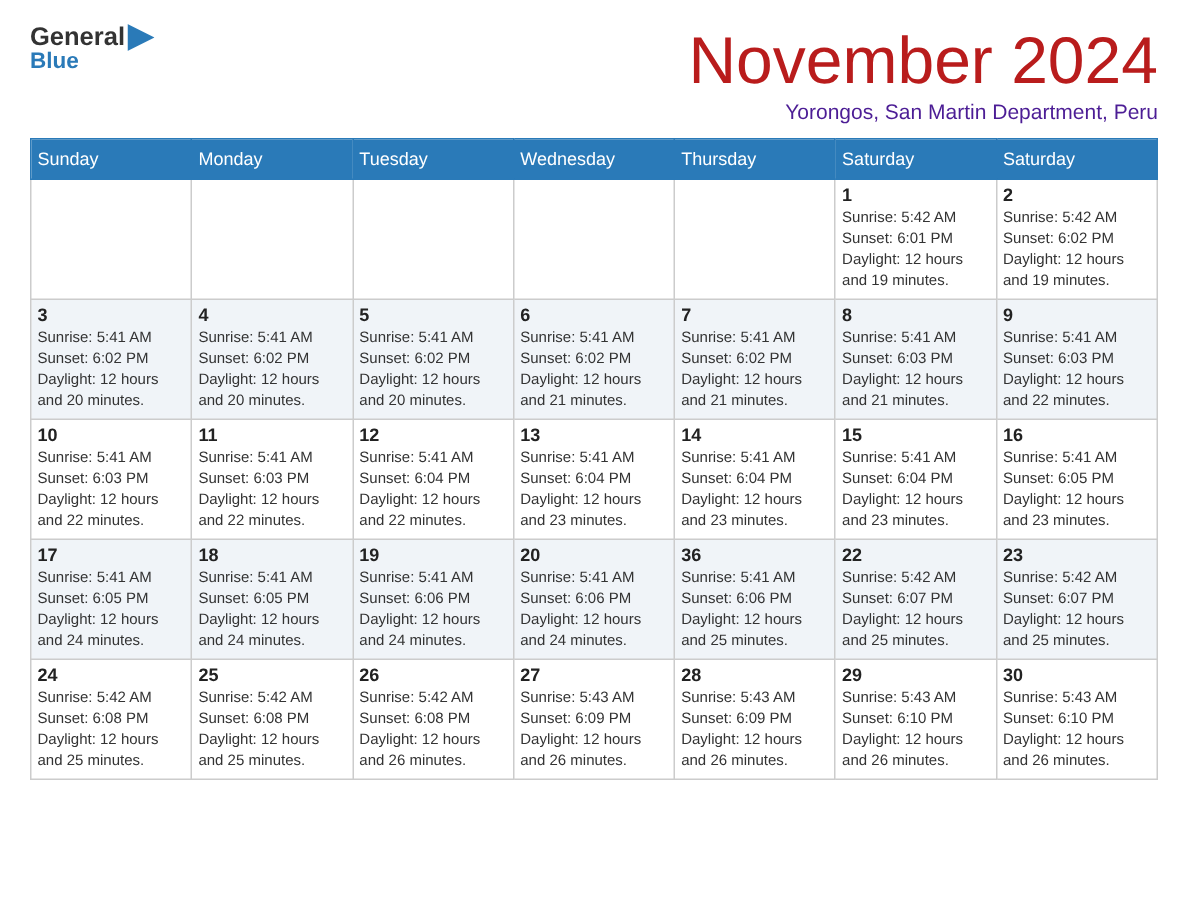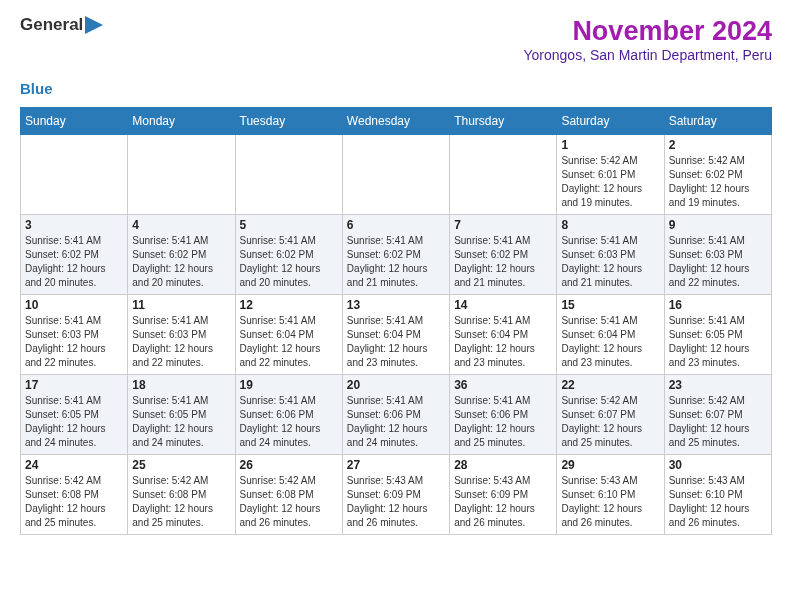--- a/index.html
+++ b/index.html
@@ -18,23 +18,23 @@
     }
     .logo {
       display: flex;
       align-items: center;
       gap: 4px;
     }
     .title-area {
       text-align: right;
     }
     .month-title {
-      font-size: 27px;
-      font-weight: bold;
-      color: #a21caf;
+      font-size: 44px;
+      font-weight: normal;
+      color: #b91c1c;
     }
     .subtitle {
       font-size: 14px;
       color: #4c1d95;
     }
     .calendar-table {
       width: 100%;
       border-collapse: collapse;
       font-size: 10.5px;
       padding-left: 40px;
@@ -76,21 +76,21 @@
     }
     .empty-cell {
       background-color: #fff !important;
     }
   </style>
 </head>
 <body>
 
 <div class="header-area">
   <div class="logo">
-  <div style="display:flex;flex-direction:column;align-items:flex-start;line-height:1.1;gap:48px;">
+  <div style="display:flex;flex-direction:column;align-items:flex-start;line-height:1.1;">
     <div style="display:flex;align-items:center;">
       <span style="font-size:17px;font-weight:bold;color:#333;">General</span>
       <svg width="18" height="18" viewBox="0 0 18 18" style="margin-left:2px;">
         <polygon points="0,0 18,9 0,18" fill="#2a7ab8"></polygon>
       </svg>
     </div>
     <span style="font-size:15px;font-weight:bold;color:#2a7ab8;margin-top:-2px;">Blue</span>
   </div>
 </div>
   <div class="title-area">

